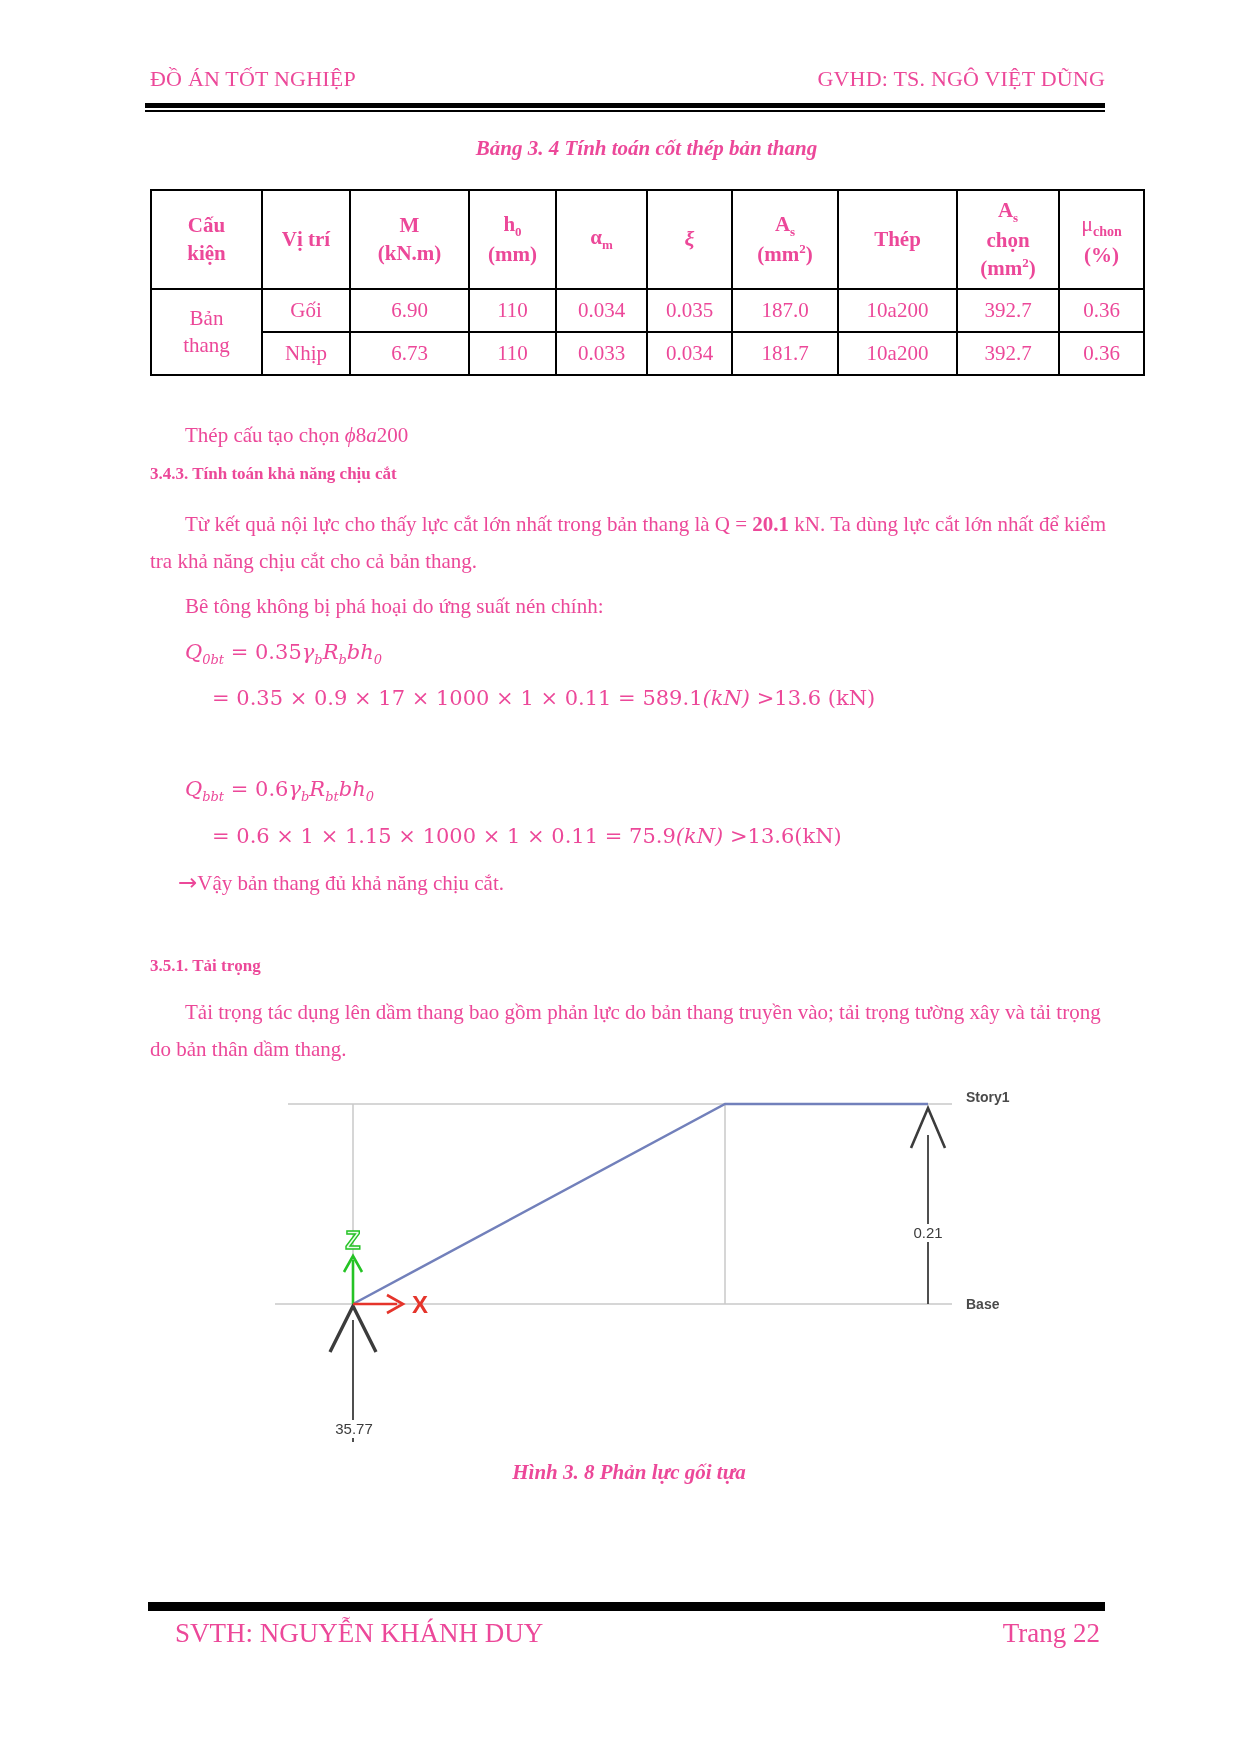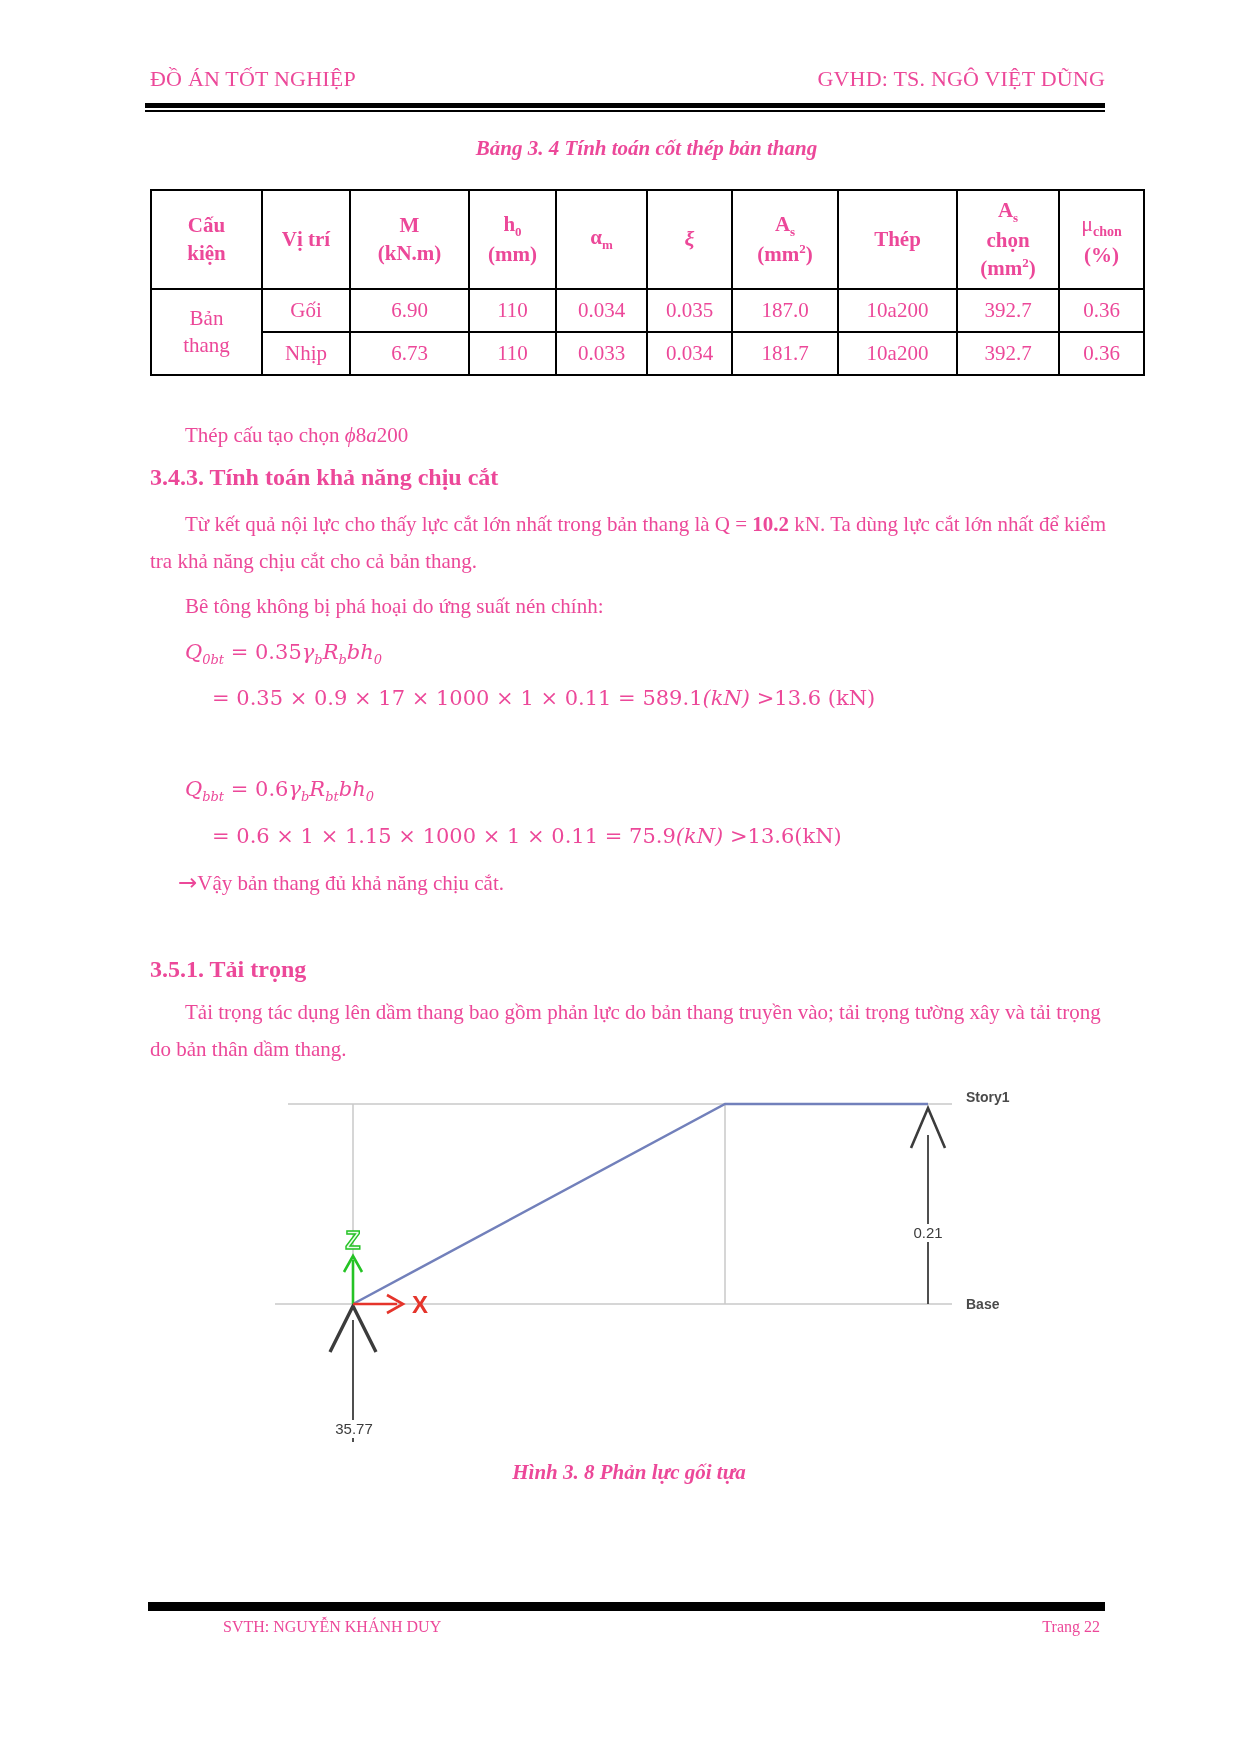--- a/index.html
+++ b/index.html
@@ -5,40 +5,40 @@
   html,body { margin:0; padding:0; background:#888; }
   .page {
     position:relative; width:1240px; height:1754px; margin:0 auto;
     background:#ffffff; color:#ec4899;
     font-family:"Liberation Serif", serif; overflow:hidden;
   }
   .abs { position:absolute; }
   
   .hdr-text { font-size:22px; letter-spacing:0.2px; }
   .rule { background:#000; }
-  .ftr-text { font-size:16px;margin-left:48px; }
+  .ftr-text { font-size:27px; }
   
   .tbl-title { font-size:21px; font-weight:bold; font-style:italic; text-align:center; }
   
   table.calc { border-collapse:collapse; table-layout:fixed; width:993px; }
   table.calc td, table.calc th {
     border:2px solid #000; text-align:center; vertical-align:middle;
     font-size:21px; padding:0 2px; line-height:1.3; font-weight:normal;
   }
   table.calc th { font-weight:bold; }
   tr.hrow { height:99px; } tr.drow { height:43px; }
   td.b { font-weight:bold; }
   th sub, td sub { font-size:13px; } th sup { font-size:13px; }
   th.xi span { font-style:italic; font-size:22px; }
   .mu-m { font-weight:normal; font-size:22px; }
   th.mu { font-weight:normal; }
   th.mu sub { font-size:14px; }
   
   .body-text { font-size:21px; line-height:37px; }
-  .heading { font-size:24px; font-weight:bold; }
+  .heading { font-size:17px; font-weight:bold; }
   .heading-big { font-size:22px; font-weight:bold; }
   .formula { font-size:21px; font-family:"DejaVu Serif", serif; }
   .formula i { font-family:"DejaVu Serif", serif; }
   .formula sub { font-size:13px; font-style:italic; }
   .arrow-glyph { font-size:23px; font-family:"DejaVu Sans", sans-serif; }
   .caption { font-size:21px; font-weight:bold; font-style:italic; text-align:center; }
   .fig-label { font-family:"Liberation Sans", sans-serif; }
 </style>
 </head>
 <body>
@@ -104,21 +104,21 @@
   </tbody>
     </table>
 
   <div class="abs body-text" style="left:185px; top:417px;">
     <span>Thép cấu tạo chọn </span><i>ϕ</i><span>8</span><i>a</i><span>200</span>
   </div>
 
   <div class="abs heading" style="left:150px; top:464px;">3.4.3. Tính toán khả năng chịu cắt</div>
 
   <div class="abs body-text" style="left:150px; top:506px; width:958px; text-indent:35px;">
-    <span>Từ kết quả nội lực cho thấy lực cắt lớn nhất trong bản thang là Q = </span><b>10.2</b><span> kN. Ta dùng lực cắt lớn nhất để kiểm tra khả năng chịu cắt cho cả bản thang.</span>
+    <span>Từ kết quả nội lực cho thấy lực cắt lớn nhất trong bản thang là Q = </span><b>20.1</b><span> kN. Ta dùng lực cắt lớn nhất để kiểm tra khả năng chịu cắt cho cả bản thang.</span>
   </div>
 
   <div class="abs body-text" style="left:185px; top:588px;">Bê tông không bị phá hoại do ứng suất nén chính:</div>
 
   <div class="abs formula" style="left:185px; top:640px;">
     <i>Q</i><sub>0bt</sub><span> = 0.35</span><i>γ</i><sub>b</sub><i>R</i><sub>b</sub><i>bh</i><sub>0</sub>
   </div>
   <div class="abs formula" style="left:212px; top:686px;">
     <span>= 0.35 × 0.9 × 17 × 1000 × 1 × 0.11 = 589.1</span><i>(kN)</i><span> &gt;13.6 (kN)</span>
   </div>

